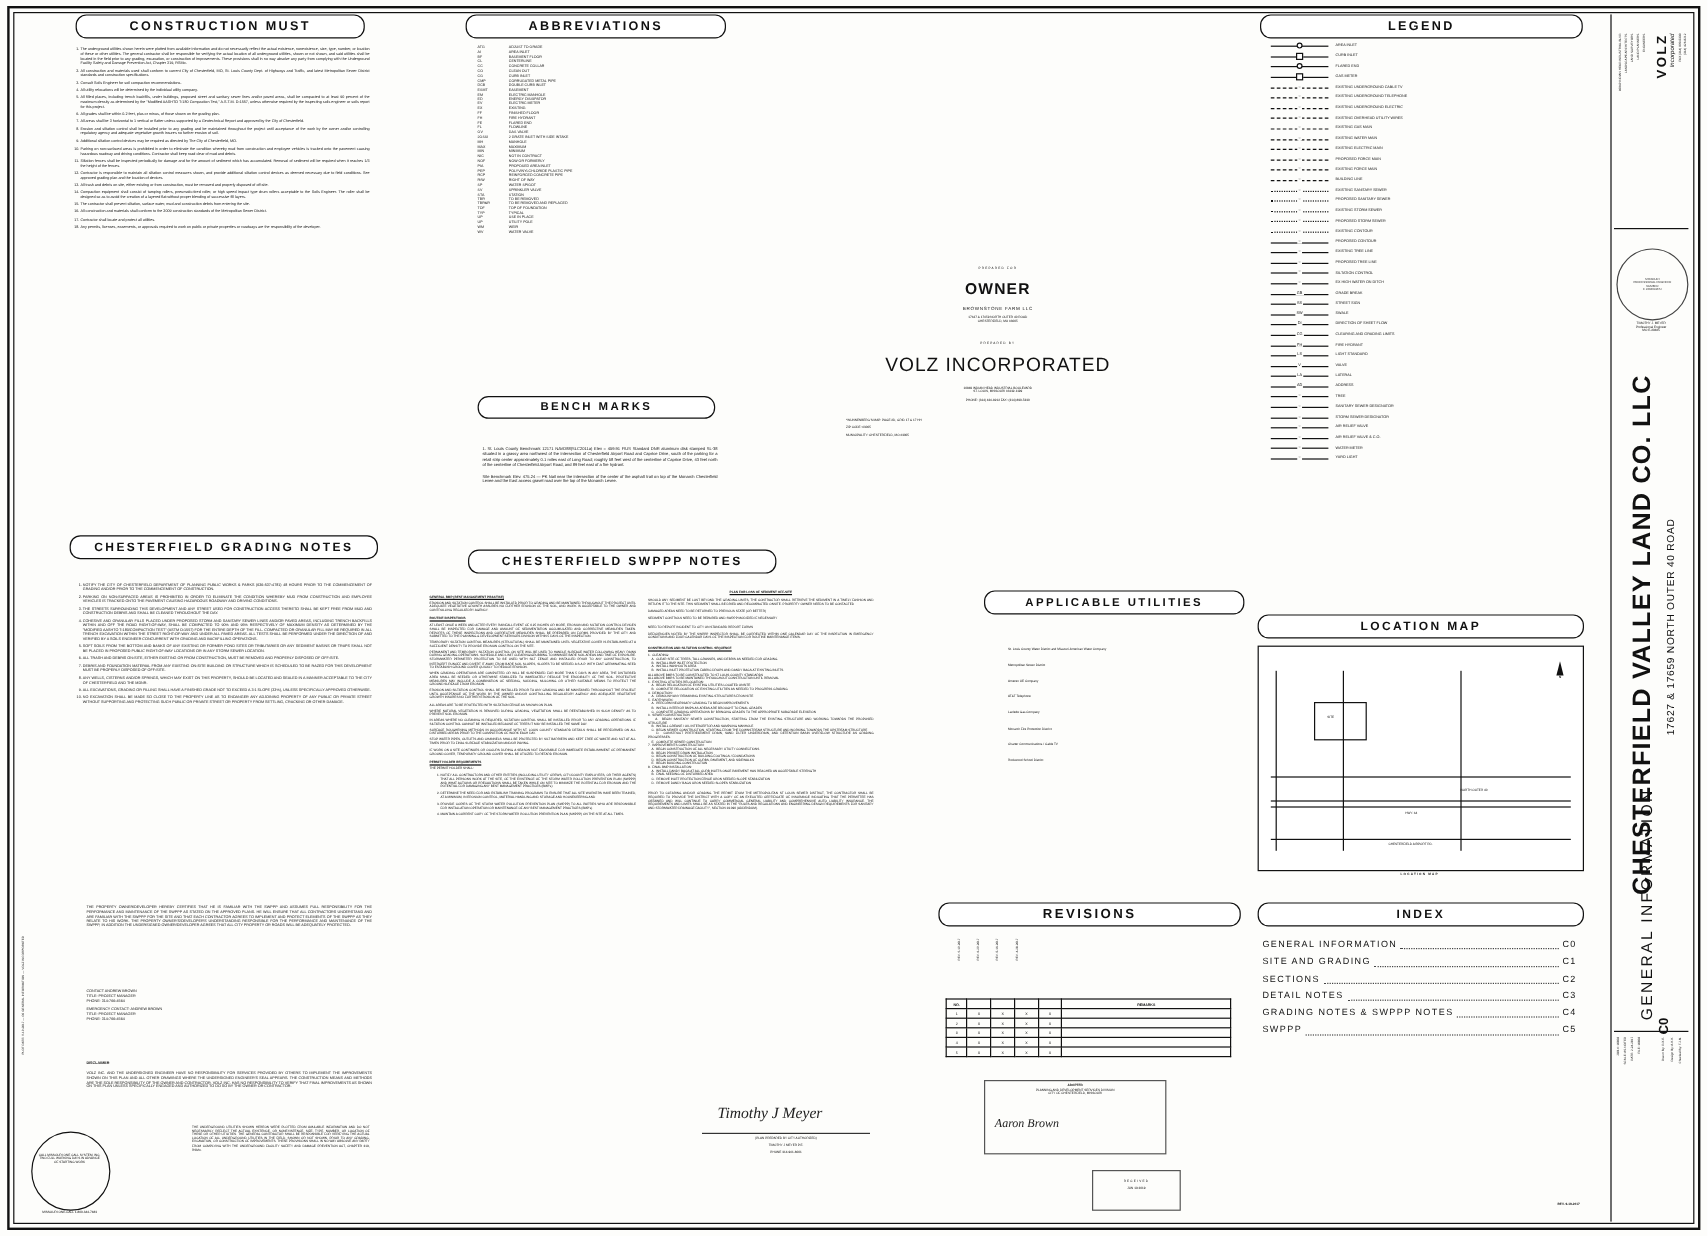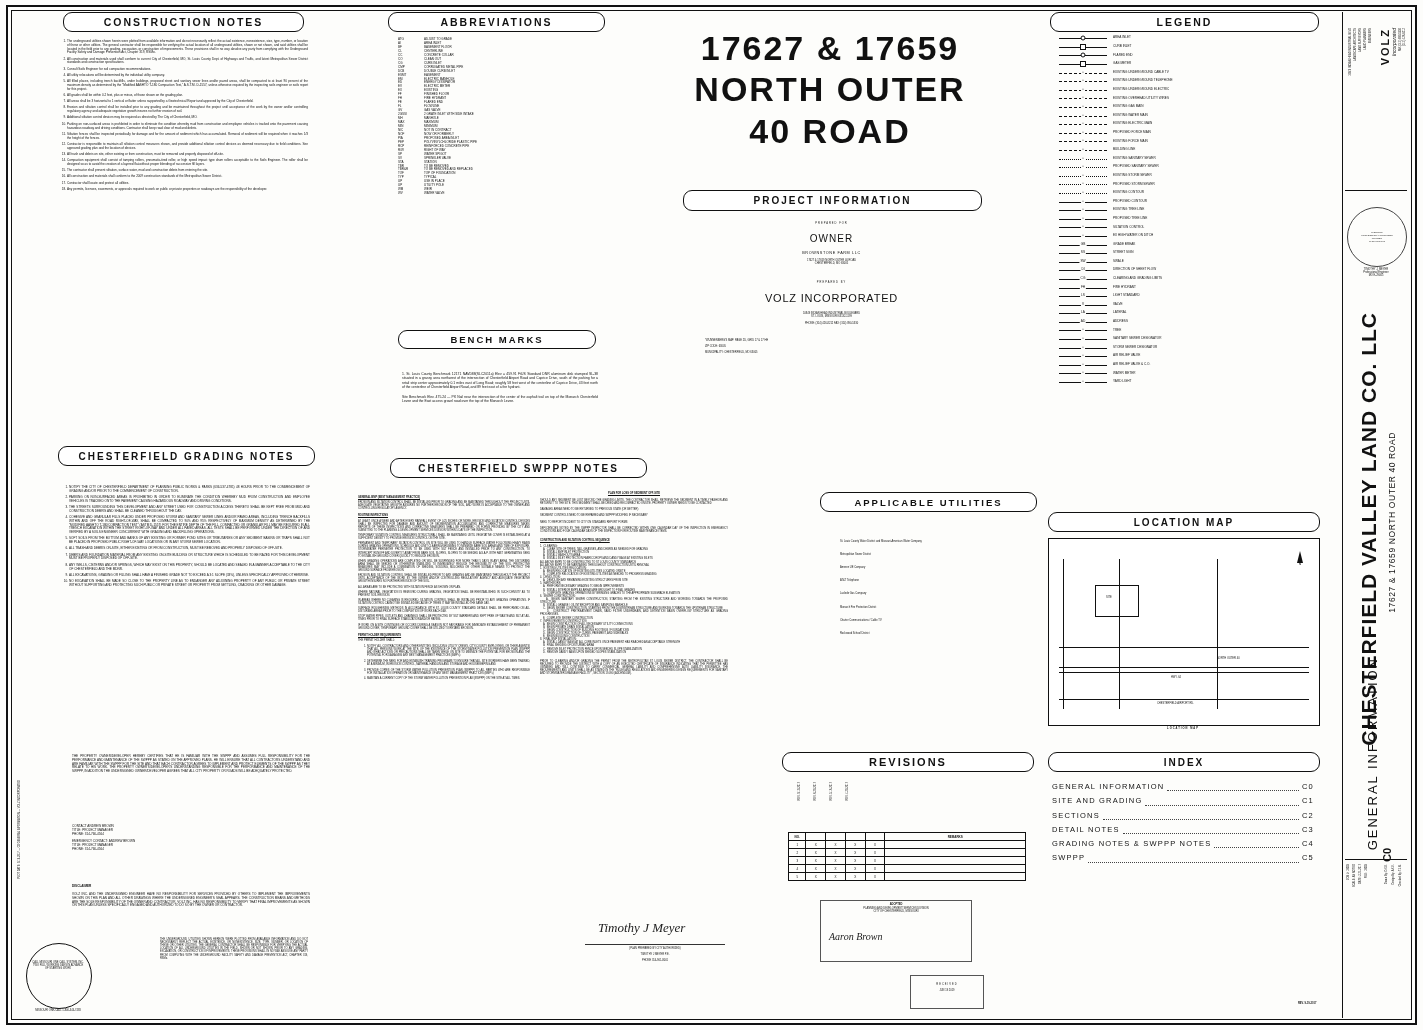--- a/index.html
+++ b/index.html
@@ -62,21 +62,21 @@
 
 <div class="sheet">
   <div class="border-outer"></div>
   <div class="border-inner"></div>
 
   <div class="panel" style="left:18px;top:780px;width:12px;height:230px;">
     <div class="vtext micro">PLOT DATE: 9-19-2017  —  C0 GENERAL INFORMATION  —  VOLZ INCORPORATED</div>
   </div>
 
   <div class="banner" style="left:63px;top:12px;width:239px;height:18px;font-size:10.5px;">
-    <span>CONSTRUCTION  NOTES</span>
+    <span>CONSTRUCTION  MUST</span>
   </div>
   <div class="panel tiny" style="left:58px;top:40px;width:250px;height:410px;">
     <ol class="notes" id="cn-list">
         <li>The underground utilities shown herein were plotted from available information and do not necessarily reflect the actual existence, nonexistence, size, type, number, or location of these or other utilities. The general contractor shall be responsible for verifying the actual location of all underground utilities, shown or not shown, and said utilities shall be located in the field prior to any grading, excavation, or construction of improvements. These provisions shall in no way absolve any party from complying with the Underground Facility Safety and Damage Prevention Act, Chapter 319, RSMo.</li>
         <li>All construction and materials used shall conform to current City of Chesterfield, MO, St. Louis County Dept. of Highways and Traffic, and latest Metropolitan Sewer District standards and construction specifications.</li>
         <li>Consult Soils Engineer for soil compaction recommendations.</li>
         <li>All utility relocations will be determined by the individual utility company.</li>
         <li>All filled places, including trench backfills, under buildings, proposed street and sanitary sewer lines and/or paved areas, shall be compacted to at least 90 percent of the maximum density as determined by the "Modified AASHTO T-180 Compaction Test," A.S.T.M. D-1557, unless otherwise required by the inspecting soils engineer or soils report for this project.</li>
         <li>All grades shall be within 0.2 feet, plus or minus, of those shown on the grading plan.</li>
         <li>All areas shall be 3 horizontal to 1 vertical or flatter unless supported by a Geotechnical Report and approved by the City of Chesterfield.</li>
@@ -316,37 +316,29 @@
   <div class="banner" style="left:398px;top:330px;width:196px;height:17px;font-size:9.5px;">
     <span>BENCH  MARKS</span>
   </div>
   <div class="panel tiny2" style="left:402px;top:372px;width:196px;text-align:justify;">
     <div id="bm-list">
         <div style="margin-bottom: 6px;">1.  St. Louis County Benchmark 12171 NAVD88(SLC2011a) Elev = 459.91 FtUS Standard DNR aluminum disk stamped SL-38 situated in a grassy area northwest of the intersection of Chesterfield Airport Road and Caprice Drive, south of the parking for a retail strip center approximately 0.1 miles east of Long Road; roughly 58 feet west of the centerline of Caprice Drive, 43 feet north of the centerline of Chesterfield Airport Road, and 89 feet east of a fire hydrant.</div>
         <div style="margin-bottom: 6px;">Site Benchmark Elev. 475.24 — PK Nail near the intersection of the center of the asphalt trail on top of the Monarch Chesterfield Levee and the East access gravel road over the top of the Monarch Levee.</div>
       </div>
   </div>
 
-  <div class="panel ctr" style="left:620px;top:28px;width:420px;">
-    <div style="font-size:34px;font-weight:bold;letter-spacing:2px;line-height:1.22;">17627 &amp; 17659</div>
-    <div style="font-size:34px;font-weight:bold;letter-spacing:2px;line-height:1.22;">NORTH OUTER</div>
-    <div style="font-size:34px;font-weight:bold;letter-spacing:2px;line-height:1.22;">40 ROAD</div>
-  </div>
-
-  <div class="banner" style="left:683px;top:190px;width:297px;height:19px;font-size:10px;">
-    <span>PROJECT  INFORMATION</span>
-  </div>
+
   <div class="panel ctr" style="left:683px;top:222px;width:297px;">
     <div class="micro" style="letter-spacing:1px;">PREPARED FOR</div>
-    <div style="font-size:10px;letter-spacing:1px;margin-top:8px;">OWNER</div>
+    <div style="font-size:13px;letter-spacing:1px;margin-top:8px;font-weight:bold;">OWNER</div>
     <div class="tiny3" style="margin-top:7px;letter-spacing:.6px;">BROWNSTONE FARM LLC</div>
     <div class="micro" style="margin-top:3px;">17627 &amp; 17659 NORTH OUTER 40 ROAD</div>
     <div class="micro">CHESTERFIELD, MO  63005</div>
     <div class="micro" style="letter-spacing:1px;margin-top:16px;">PREPARED BY</div>
-    <div style="font-size:11px;letter-spacing:.8px;margin-top:8px;">VOLZ INCORPORATED</div>
+    <div style="font-size:16px;letter-spacing:.8px;margin-top:8px;">VOLZ INCORPORATED</div>
     <div class="micro" style="margin-top:8px;">10849 INDIAN HEAD INDUSTRIAL BOULEVARD</div>
     <div class="micro">ST. LOUIS, MISSOURI  63132-1199</div>
     <div class="micro" style="margin-top:3px;">PHONE: (314) 426-8212    FAX: (314) 890-5330</div>
     <div class="micro" style="margin-top:14px;text-align:left;padding-left:22px;">*WUNNENBERG'S MAP:          PAGE  2D, GRID  17 &amp; 17 HH</div>
     <div class="micro" style="margin-top:3px;text-align:left;padding-left:22px;">ZIP CODE:          63005</div>
     <div class="micro" style="margin-top:3px;text-align:left;padding-left:22px;">MUNICIPALITY:     CHESTERFIELD, MO  63005</div>
   </div>
 
   <div class="banner" style="left:390px;top:458px;width:255px;height:18px;font-size:10px;">
     <span>CHESTERFIELD  SWPPP  NOTES</span>

